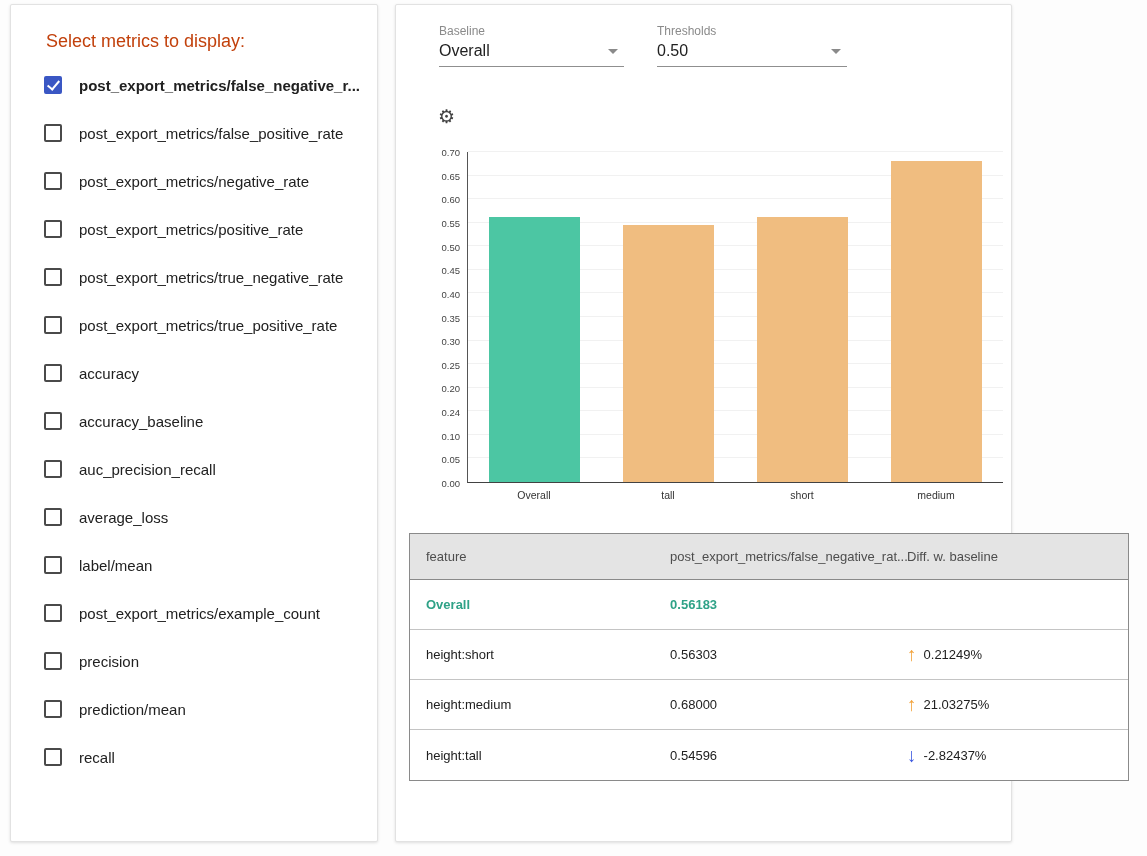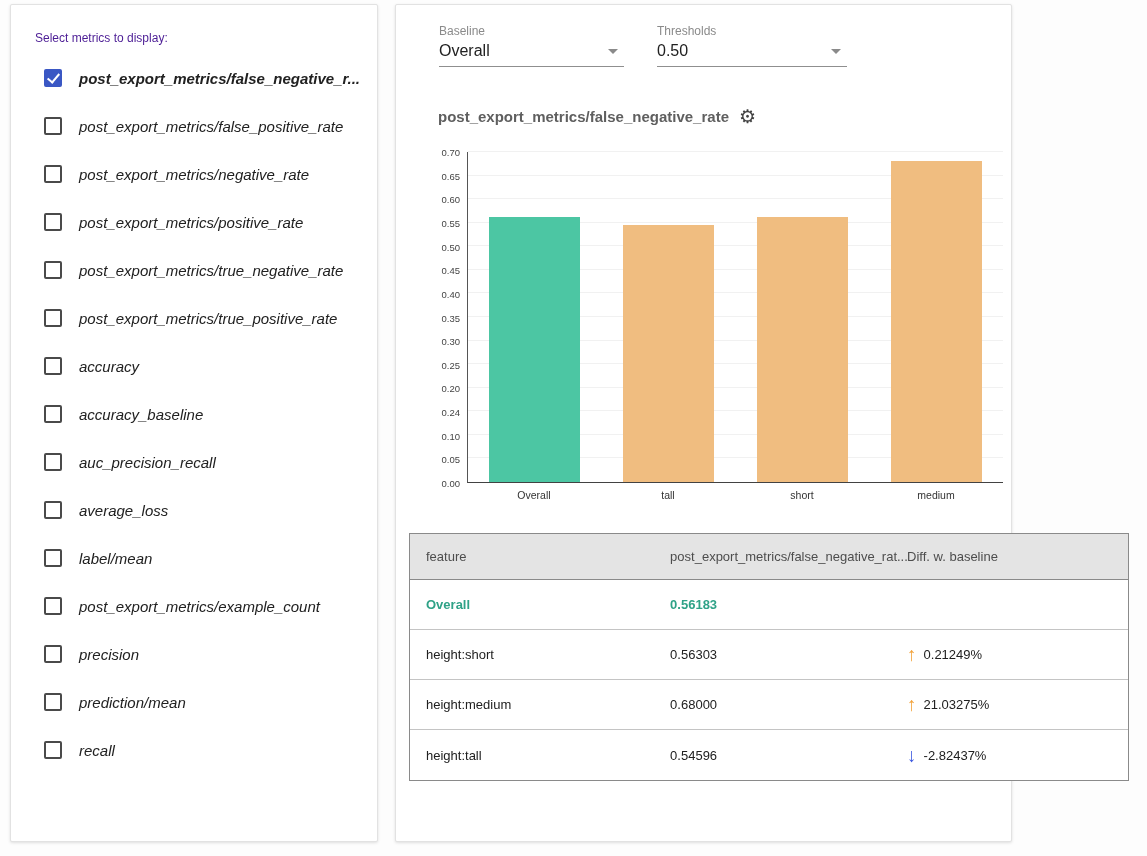--- a/index.html
+++ b/index.html
@@ -4,23 +4,23 @@
 <style>
   * { box-sizing: border-box; margin: 0; padding: 0; }
   html,body { width:1147px; height:856px; background:#fdfdfd; font-family:"Liberation Sans", sans-serif; }
   .page { position:relative; width:1147px; height:856px; overflow:hidden; }
   .card { position:absolute; background:#fff; border:1px solid #e2e2e2; border-radius:2px;
           box-shadow:0 1px 3px rgba(0,0,0,0.12); }
   .left-card { left:10px; top:4px; width:368px; height:838px; padding-top:26px; }
   .right-card { left:395px; top:4px; width:617px; height:838px; }
 
   
-  .panel-title { margin-left:24px; font-size:12px; color:#4c1d95; }
+  .panel-title { margin-left:35px; font-size:18px; color:#c2410c; }
   .metrics-list { margin-top:9px; }
-  .metric-row { display:flex; align-items:center; height:48px; padding-left:33px; gap:17px; cursor:pointer;font-style:italic; }
+  .metric-row { display:flex; align-items:center; height:48px; padding-left:33px; gap:17px; cursor:pointer; }
   .checkbox { width:18px; height:18px; border:2px solid #4a4a4a; border-radius:2px; flex:none; position:relative; background:#fff; }
   .checkbox.checked { background:var(--checkbox-blue); border-color:var(--checkbox-blue); }
   .checkbox.checked::after { content:''; position:absolute; left:4px; top:0px; width:5px; height:10px;
       border:solid #fff; border-width:0 2px 2px 0; transform:rotate(40deg); }
   .metric-label { font-size:15px; color:#212121; white-space:nowrap; }
   .metric-label.bold { font-weight:bold; }
 
   
   .controls { display:flex; gap:33px; padding:19px 0 0 43px; }
   .dropdown { position:relative; cursor:pointer; }
@@ -146,21 +146,20 @@
       <div class="dropdown thresholds">
         <div class="dd-label">Thresholds</div>
         <div class="dd-row">
           <span class="dd-value">0.50</span>
           <span class="dd-arrow"></span>
         </div>
       </div>
     </div>
 
     <div class="chart-header">
-      <span class="chart-title">post_export_metrics/false_negative_rate</span>
       <span class="gear">⚙</span>
     </div>
 
     <div class="chart">
       <div class="y-axis" id="y-axis">
           <div class="ytick" style="bottom: 0%;">0.00</div>
           <div class="ytick" style="bottom: 7.14286%; margin-top: 48px;">0.05</div>
           <div class="ytick" style="bottom: 14.2857%;">0.10</div>
           <div class="ytick" style="bottom: 21.4286%;">0.24</div>
           <div class="ytick" style="bottom: 28.5714%;">0.20</div>

